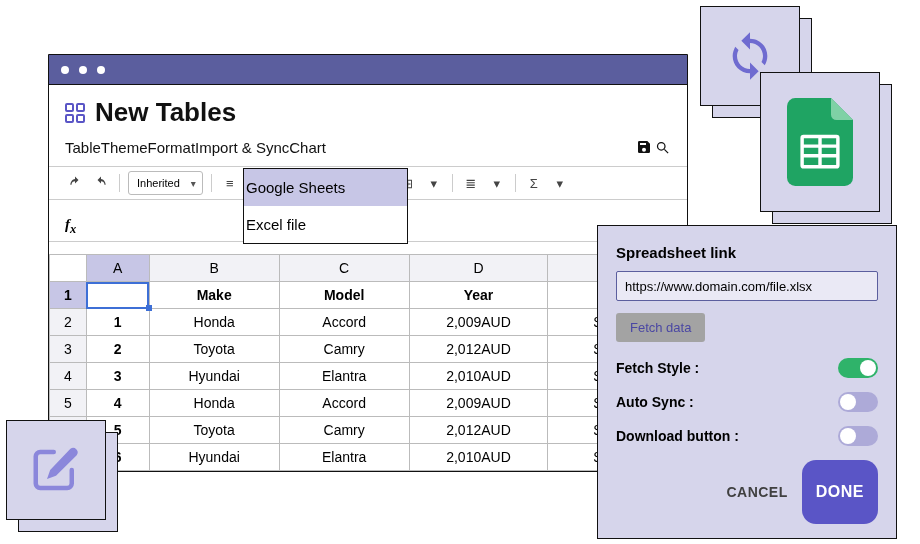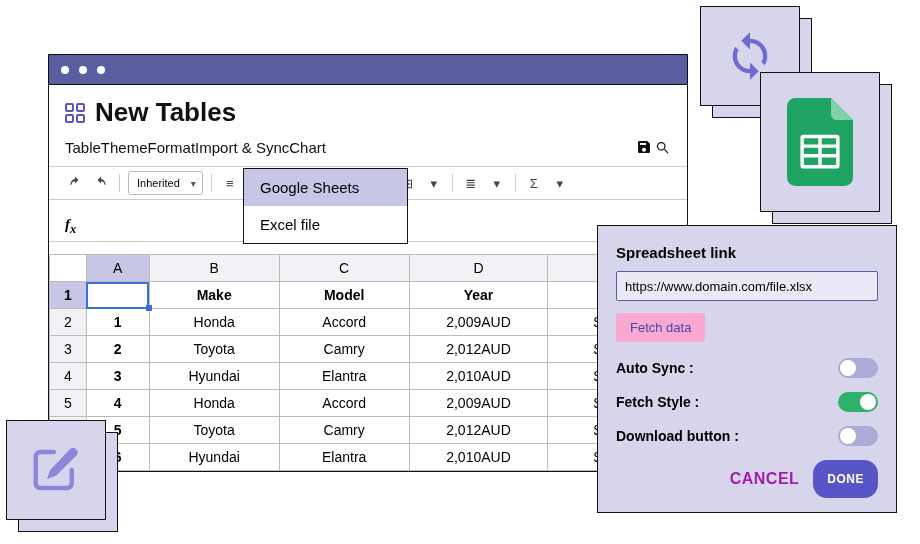--- a/index.html
+++ b/index.html
@@ -54,21 +54,21 @@
   .font-sel::after { content:"▾"; position:absolute; right:6px; font-size:10px; color:#555; }
   .fx-row { display: flex; align-items: center; border-bottom: 1px solid #ccc; margin: 12px -16px; padding: 4px 16px; font-family: "Times New Roman", serif; font-style: italic; font-size: 15px; }
   .fx-row .fx { font-weight: 600; }
 
   
   .dropdown {
     position: absolute; left: 243px; top: 168px;
     width: 165px; background:#fff; border:1px solid #111;
     z-index: 5;
   }
-  .dropdown .opt { padding: 10px 16px; font-size: 15px; cursor:pointer; }
+  .dropdown .opt { padding: 10px 2px; font-size: 15px; cursor:pointer; }
   .dropdown .opt.sel { background: #c7c6e6; }
 
   
   .sheet { margin: 0 -16px; border-collapse: collapse; width: calc(100% + 32px); table-layout: fixed; }
   .sheet th, .sheet td {
     border: 1px solid #bbb; height: 27px; text-align: center; font-size: 14px; font-weight: 400;
   }
   .sheet th { background: #f2f2f6; font-weight: 400; }
   .sheet .corner { width: 34px; background:#fff; }
   .sheet .rowhdr { width: 34px; background: #f2f2f6; font-weight:400; }
@@ -92,31 +92,31 @@
     border:1px solid #111; padding:18px 18px 14px 18px;
     z-index: 3;
   }
   .panel h4 { font-size:15px; font-weight:700; margin-bottom:10px; }
   .panel .url-input {
     width:100%; height:30px; border:1px solid #5b5e9e; background:#eae9f5;
     padding:11px 8px; font-size:13px; border-radius:2px; margin-bottom:12px;
     font-family: inherit;
   }
   .panel .fetch-btn {
-    background:#f9a8d4; border:none; color:#4a47a3; font-size:13px;
+    background:#a3a3a3; border:none; color:#4a47a3; font-size:13px;
     padding:7px 14px; border-radius:3px; cursor:pointer; margin-bottom:16px;
   }
   .panel .toggle-row { display:flex; align-items:center; justify-content:space-between; margin-bottom:14px; font-size:14px; font-weight:600; }
   .toggle { width:40px; height:20px; border-radius:10px; position:relative; cursor:pointer; }
   .toggle .knob { position:absolute; top:2px; width:16px; height:16px; border-radius:50%; background:#fff; }
   .toggle.on { background:#2fb36a; } .toggle.on .knob { right:2px; }
   .toggle.off { background:#adaad8; } .toggle.off .knob { left:2px; }
   .panel .actions { display:flex; justify-content:flex-end; gap:14px; align-items:center; margin-top:6px; }
-  .panel .cancel { font-size:16px; font-weight:700; letter-spacing:0.5px; color:#a21caf; cursor:pointer; }
-  .panel .done { background:#5a55c6; color:#fff; border:none; font-size:12px; font-weight:700; letter-spacing:0.5px; padding:12px 14px; border-radius:14px; cursor:pointer; }
+  .panel .cancel { font-size:14px; font-weight:700; letter-spacing:0.5px; color:#404040; cursor:pointer; }
+  .panel .done { background:#5a55c6; color:#fff; border:none; font-size:16px; font-weight:700; letter-spacing:0.5px; padding:23px 14px; border-radius:14px; cursor:pointer; }
 
   
   .card { position:absolute; border:1px solid #111; background:#d6d5eb; }
   .card.sync { left:700px; top:6px; width:100px; height:100px; display:flex; align-items:center; justify-content:center; z-index:1; }
   .card.sync.shadow { left:712px; top:18px; z-index:0; }
   .card.sheets { left:760px; top:72px; width:120px; height:140px; display:flex; align-items:center; justify-content:center; z-index:2; }
   .card.sheets.shadow { left:772px; top:84px; z-index:1; }
   .card.edit { left:6px; top:420px; width:100px; height:100px; display:flex; align-items:center; justify-content:center; z-index:4; }
   .card.edit.shadow { left:18px; top:432px; z-index:1; }
   .shadow { background:#d6d5eb; }
@@ -315,28 +315,28 @@
   <div class="opt sel">Google Sheets</div>
   <div class="opt">Excel file</div>
 </div>
 
 <div class="panel">
   <h4>Spreadsheet link</h4>
   <input class="url-input" value="https://www.domain.com/file.xlsx" style="">
   <button class="fetch-btn">Fetch data</button>
 
   <div class="toggle-row">
+    <span>Fetch Style :</span>
+    <span class="toggle on">
+        <span class="knob"></span>
+      </span>
+  </div>
+  <div class="toggle-row">
     <span>Auto Sync :</span>
     <span class="toggle off">
-        <span class="knob"></span>
-      </span>
-  </div>
-  <div class="toggle-row">
-    <span>Fetch Style :</span>
-    <span class="toggle on">
         <span class="knob"></span>
       </span>
   </div>
   <div class="toggle-row">
     <span>Download button :</span>
     <span class="toggle off">
         <span class="knob"></span>
       </span>
   </div>
 

